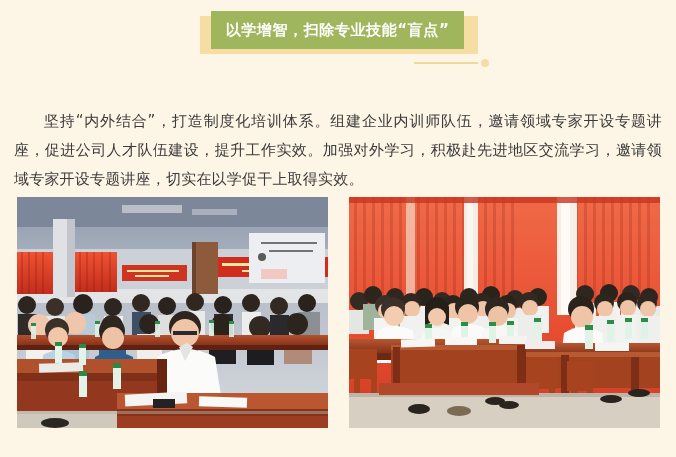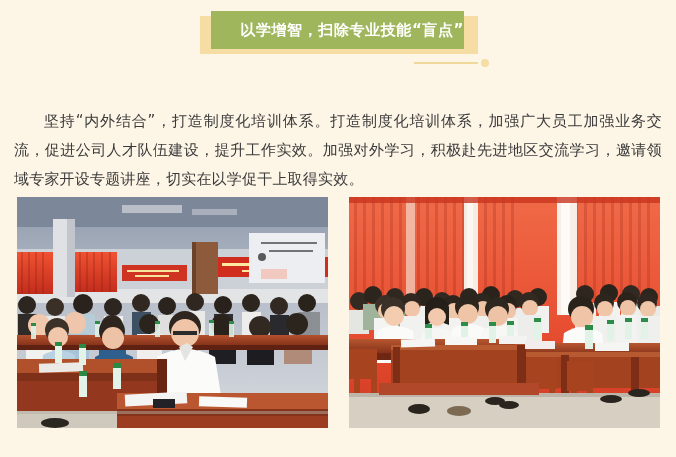--- a/index.html
+++ b/index.html
@@ -40,21 +40,21 @@
   }
   .heading-green {
     position: absolute;
     left: 11px;
     top: 0px;
     width: 253px;
     height: 38px;
     background: #9fb65c;
     display: flex;
     align-items: center;
-    justify-content: flex-end;
+    justify-content: center;
   }
   .heading-text {
     color: #ffffff;
     font-size: 15px;
     font-weight: bold;
     letter-spacing: 0.6px;
     white-space: nowrap;
     font-family: "DejaVu Sans", "Liberation Sans", sans-serif;
   }
 
@@ -119,21 +119,21 @@
   <div class="heading-wrap">
     <div class="heading-beige"></div>
     <div class="heading-green">
       <span class="heading-text">以学增智，扫除专业技能“盲点”</span>
     </div>
   </div>
 
   <div class="deco-rule"></div>
   <div class="deco-dot"></div>
 
-  <p class="body-para">坚持“内外结合”，打造制度化培训体系。打造制度化培训体系，加强广大员工加强业务交流，促进公司人才队伍建设，提升工作实效。加强对外学习，积极赴先进地区交流学习，邀请领域专家开设专题讲座，切实在以学促干上取得实效。</p>
+  <p class="body-para">坚持“内外结合”，打造制度化培训体系。组建企业内训师队伍，邀请领域专家开设专题讲座，促进公司人才队伍建设，提升工作实效。加强对外学习，积极赴先进地区交流学习，邀请领域专家开设专题讲座，切实在以学促干上取得实效。</p>
 
   <div class="photo-row">
 
     <div class="photo photo-left">
       <svg viewBox="0 0 311 231" preserveAspectRatio="none">
         <defs>
           <linearGradient id="wallL" x1="0" y1="0" x2="0" y2="1">
             <stop offset="0%" stop-color="#8e99ab"></stop>
             <stop offset="45%" stop-color="#b9c0cb"></stop>
             <stop offset="100%" stop-color="#d6d9de"></stop>

